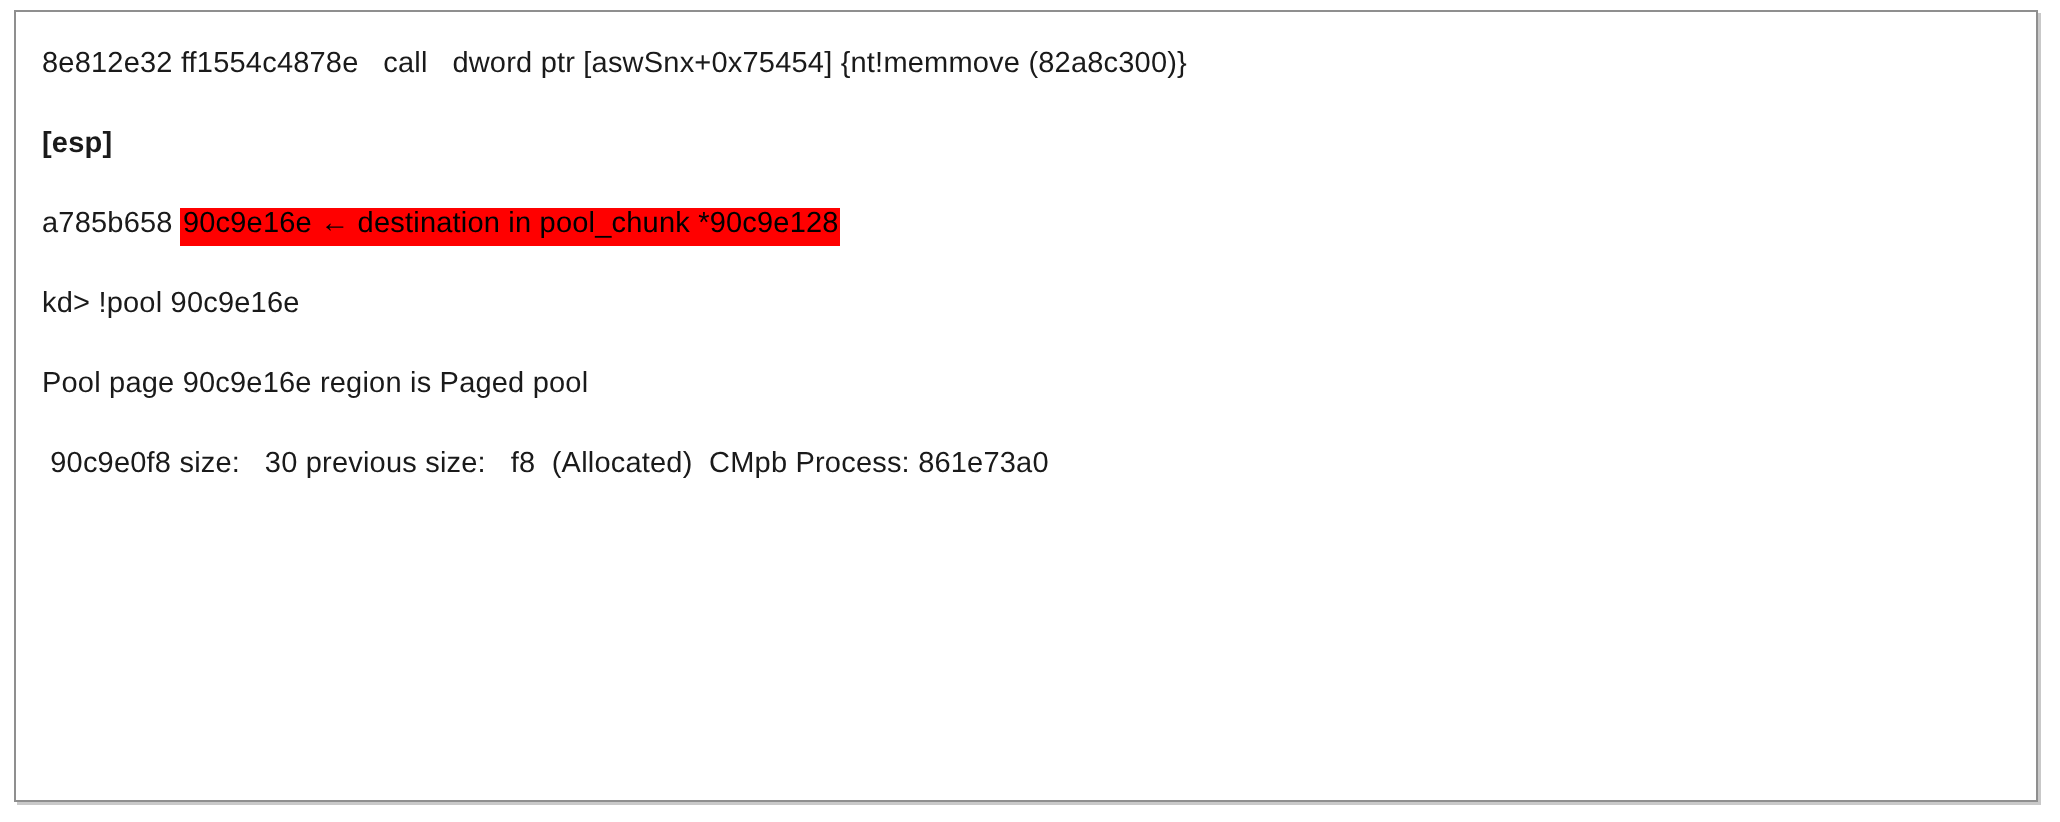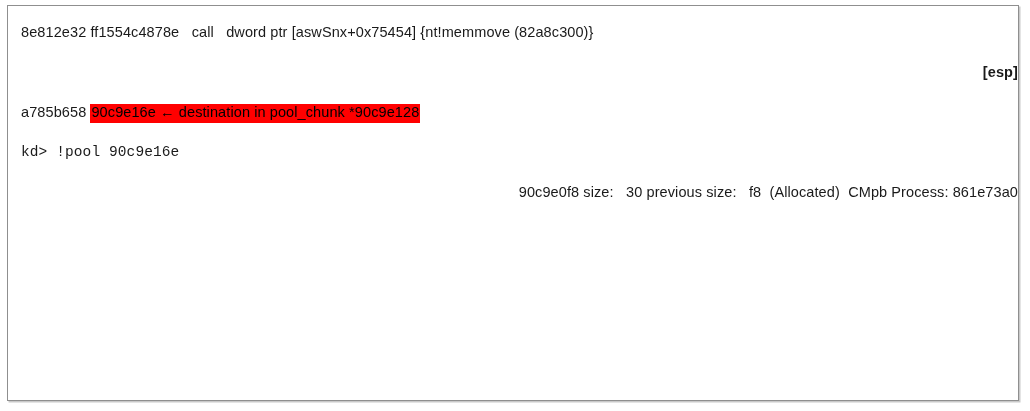--- a/index.html
+++ b/index.html
@@ -65,36 +65,37 @@
   .caret {
     display: inline-block;
     width: 1px;
     height: 15px;
     background: #000000;
     vertical-align: -2px;
     margin: 0 0 0 0;
   }
   
   .line-1 { padding-left: 13px; }
-  .line-2 { padding-left: 13px; text-align: right; }
+  .line-2 { padding-left: 13px; }
   .line-3 { padding-left: 13px; }
   .line-4 { padding-left: 13px; }
   .line-5 { padding-left: 13px; }
-  .line-6 { padding-left: 13px; font-family: Liberation Mono, monospace; }
+  .line-6 { padding-left: 13px; }
   .line-7 { padding-left: 13px; }
   .line-8 { padding-left: 13px; }
-  .line-9 { padding-left: 13px; text-align: right; }
+  .line-9 { padding-left: 13px; }
   .line-10 { padding-left: 3px; }
 </style>
 </head>
 <body>
 
 <div class="screen">
   <div class="doc-frame">
     <div class="console" id="console">
         <div class="line line-1"><span class="txt">8e812e32 ff1554c4878e   call   dword ptr [aswSnx+0x75454] {nt!memmove (82a8c300)}</span></div>
         <div class="line line-2"><span class="txt bold">[esp]</span></div>
         <div class="line line-3"><span class="txt">a785b658 </span><span class="txt hl">90c9e16e ← destination in pool_chunk *90c9e128</span></div>
         <div class="line line-6"><span class="txt">kd&gt; !pool 90c9e16e</span></div>
+        <div class="line line-7"><span class="txt">Pool page 90c9e16e region is Paged pool</span></div>
         <div class="line line-9"><span class="txt"> 90c9e0f8 size:   30 previous size:   f8  (Allocated)  CMpb Process: 861e73a0</span></div>
       </div>
   </div>
 </div>
 
 </body></html>

